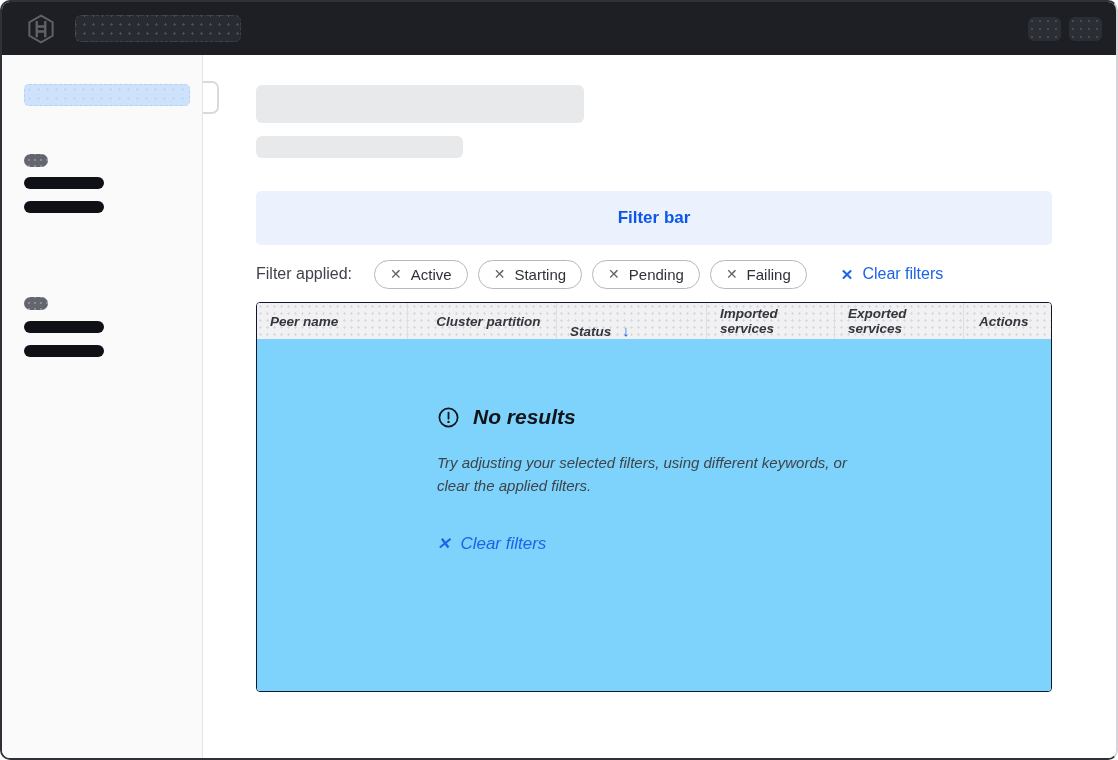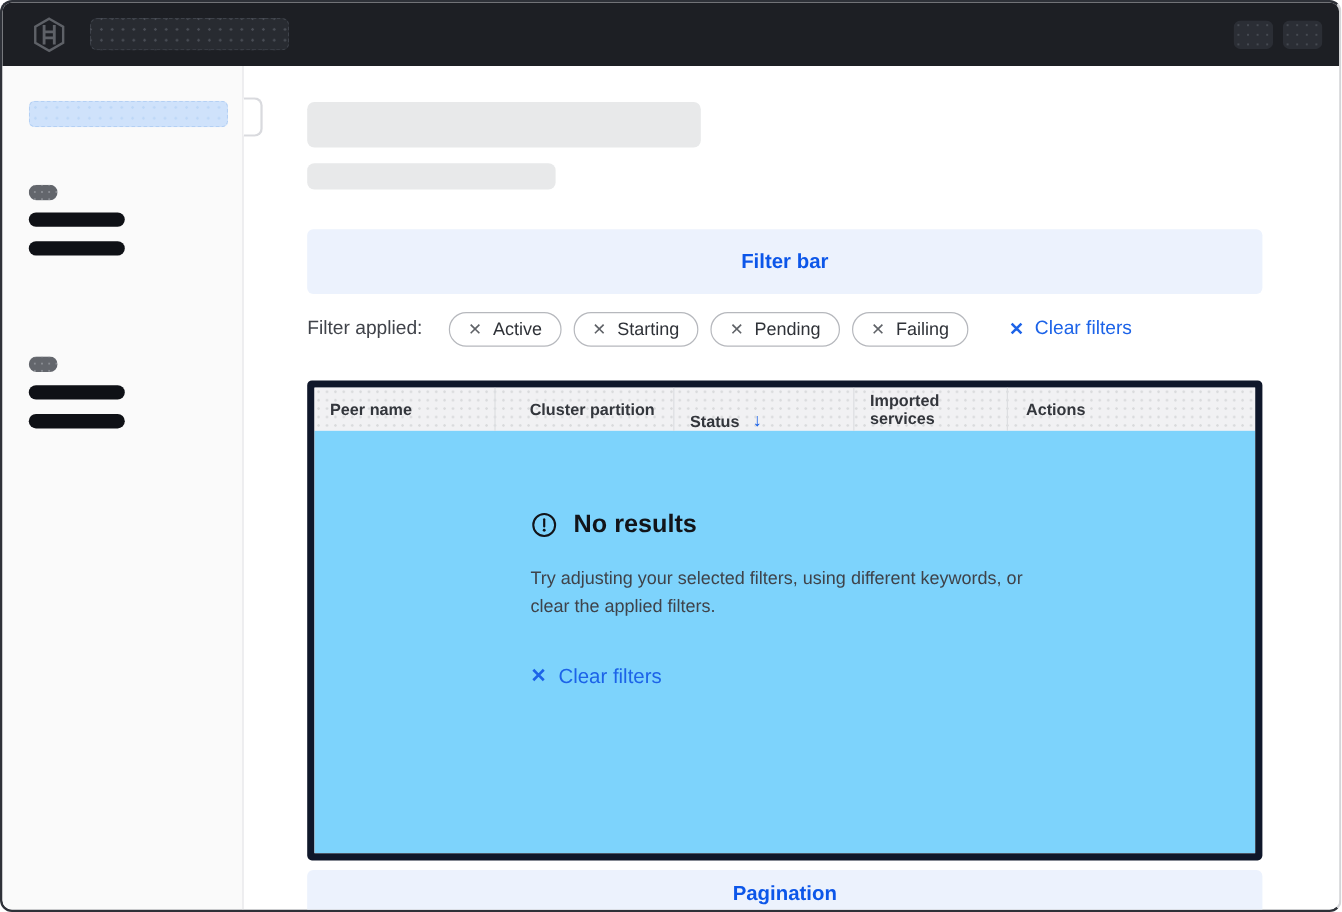--- a/index.html
+++ b/index.html
@@ -67,21 +67,21 @@
     display:inline-flex;align-items:center;height:29px;padding:0 15px;margin-right:10px;
     border:1px solid #b6b8bd;border-radius:15px;background:#fff;font-size:15px;color:#2f3238;cursor:pointer;
   }
   .pill .x-glyph{color:#5f6267;margin-right:9px;font-size:14px;line-height:1;}
   .clear-link{
     display:inline-flex;align-items:center;gap:9px;margin-left:24px;cursor:pointer;
     color:var(--accent);font-size:16px;font-weight:500;
   }
   .clear-link .x-glyph{font-size:15px;font-weight:600;line-height:1;}
   
-  .table{margin-top:28px;border:6px solid #0f172a;border-radius:4px;overflow:hidden;}
+  .table{margin-top:13px;border:1px solid #0f172a;border-radius:4px;overflow:hidden;font-style:italic;}
   .thead{
     display:flex;height:36px;background:#f1f1f3;
     background-image:radial-gradient(#d9dadc 1px, transparent 1.15px);
     background-size:7px 7px;
   }
   .th{
     display:flex;align-items:center;padding-left:13px;
     font-size:13.5px;font-weight:bold;color:#33363c;border-left:1px solid #dddee1;cursor:pointer;
   }
   .th:first-child{border-left:none;}
@@ -171,20 +171,23 @@
             <div class="th c1">
               <span>Cluster partition</span>
             </div>
             <div class="th c2">
               <span>Status</span>
               <span class="sort-arrow">↓</span>
             </div>
             <div class="th c3">
               <span>Imported services</span>
             </div>
+            <div class="th c4">
+              <span>Exported services</span>
+            </div>
             <div class="th c5">
               <span>Actions</span>
             </div>
           </div>
 
           <div class="tbody">
             <div class="empty-title">
               <svg width="23" height="23" viewBox="0 0 24 24" fill="none">
                 <circle cx="12" cy="12" r="9.5" stroke="#121419" stroke-width="1.8"></circle>
                 <line x1="12" y1="7" x2="12" y2="13.2" stroke="#121419" stroke-width="1.9" stroke-linecap="round"></line>
@@ -193,18 +196,17 @@
               <span class="title-text">No results</span>
             </div>
             <div class="empty-desc">Try adjusting your selected filters, using different keywords, or clear the applied filters.</div>
             <div class="empty-action">
               <span class="x-glyph">✕</span>
               <span>Clear filters</span>
             </div>
           </div>
         </div>
 
-        <div class="banner pagination">Pagination</div>
 
       </div>
     </div>
   </div>
 </div>
 
 </body></html>

